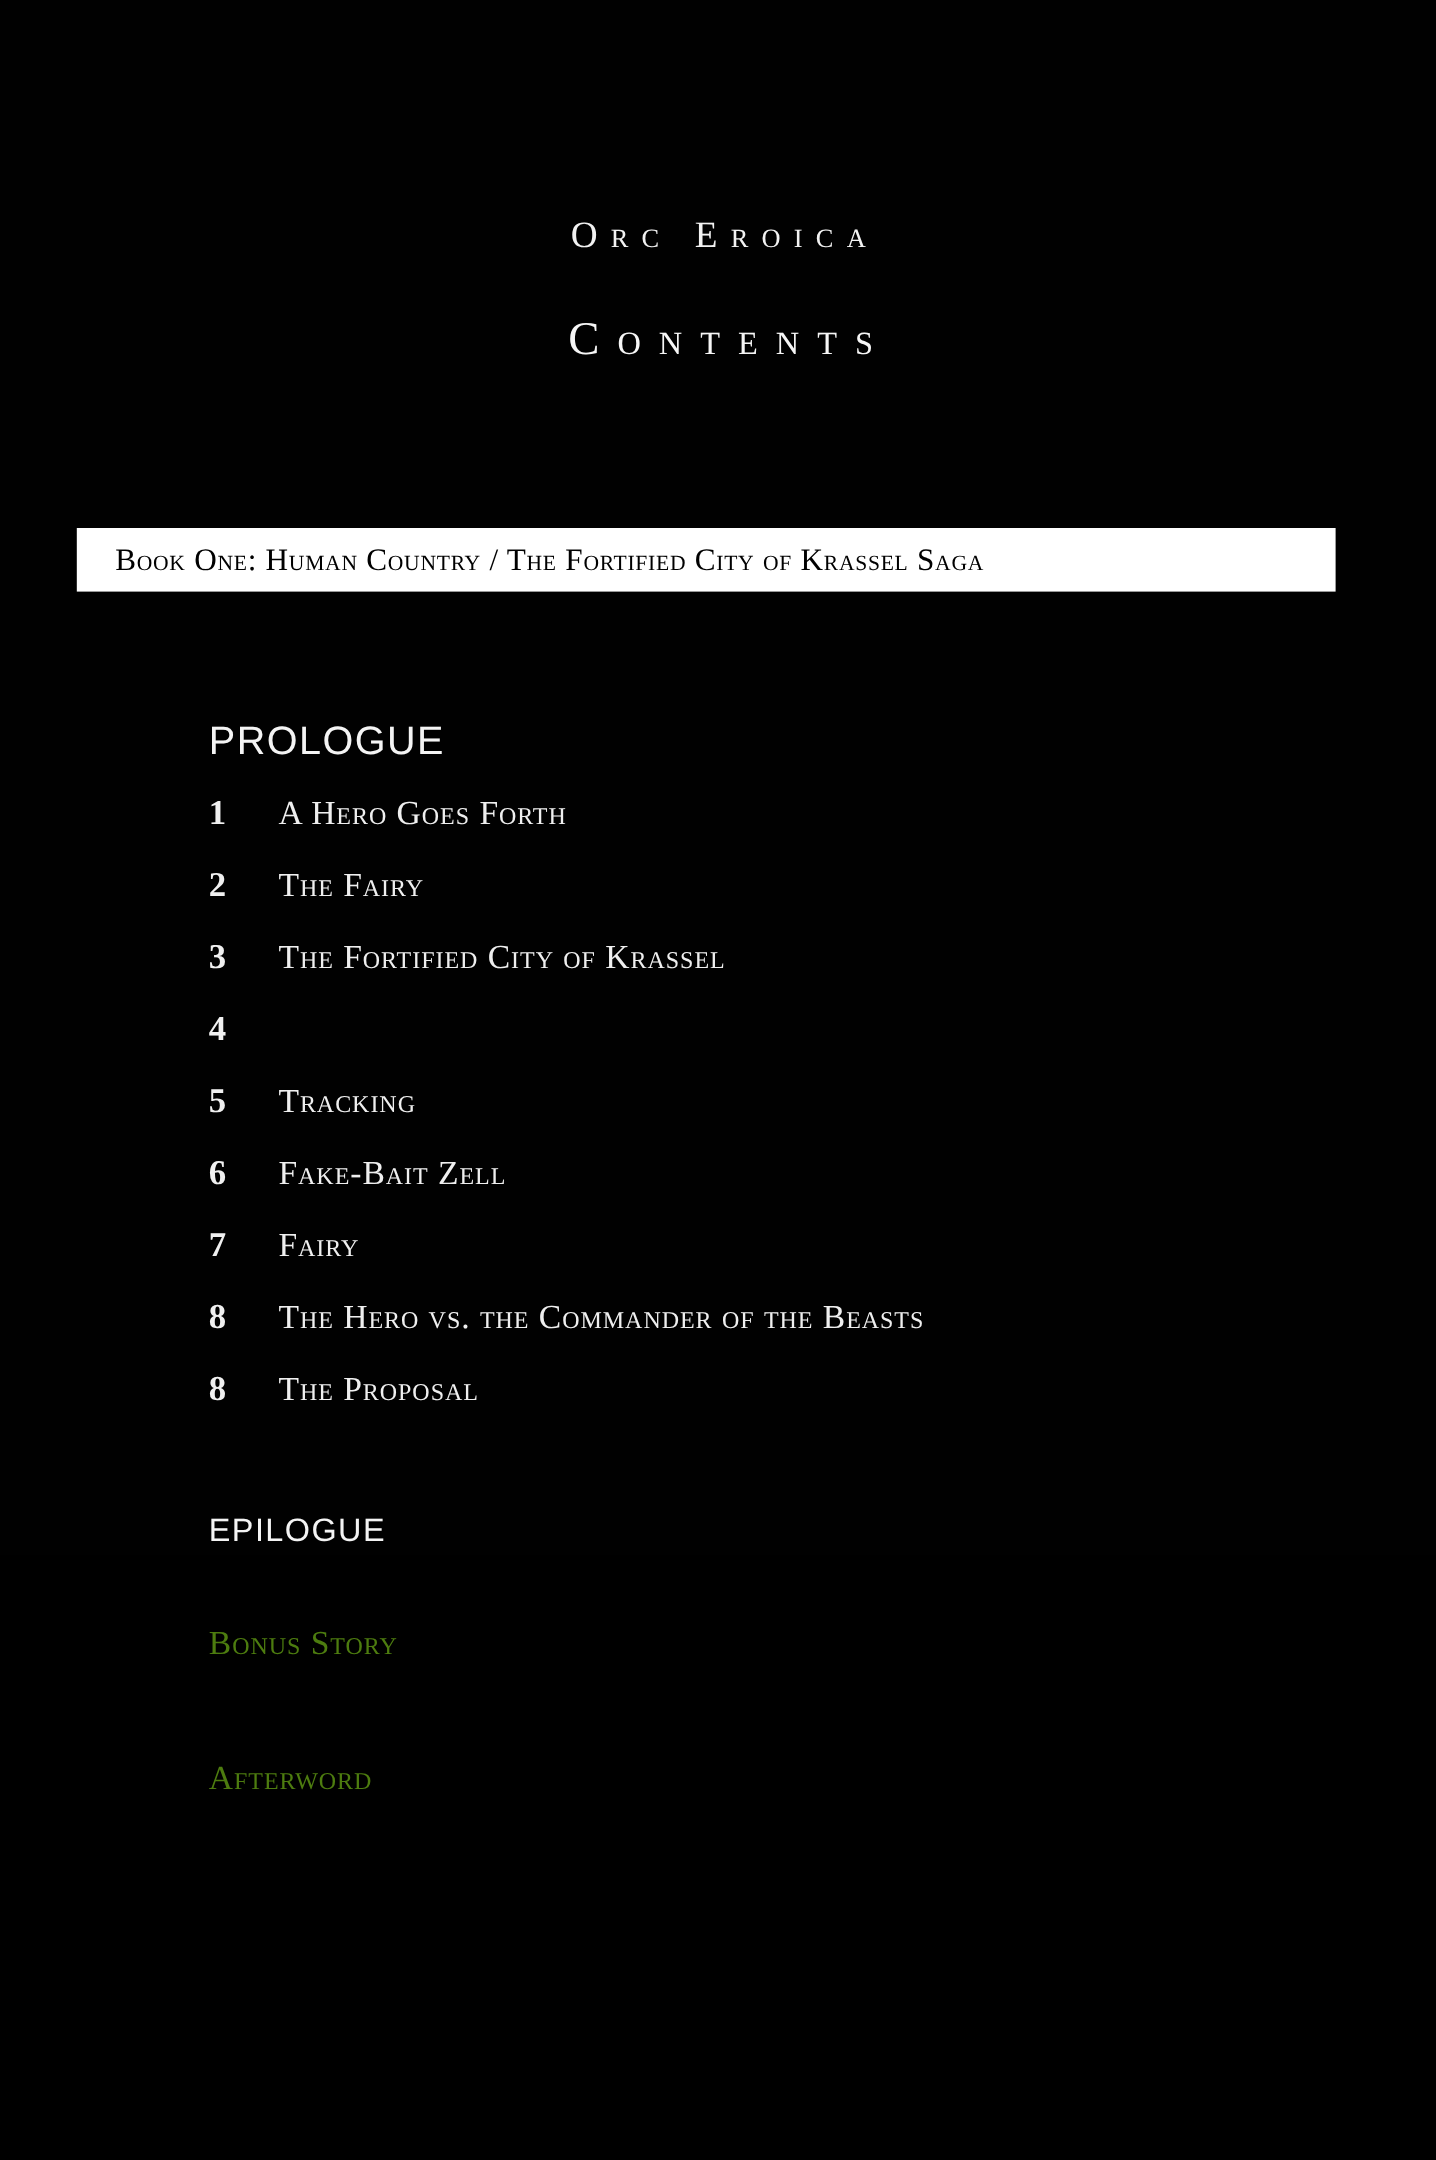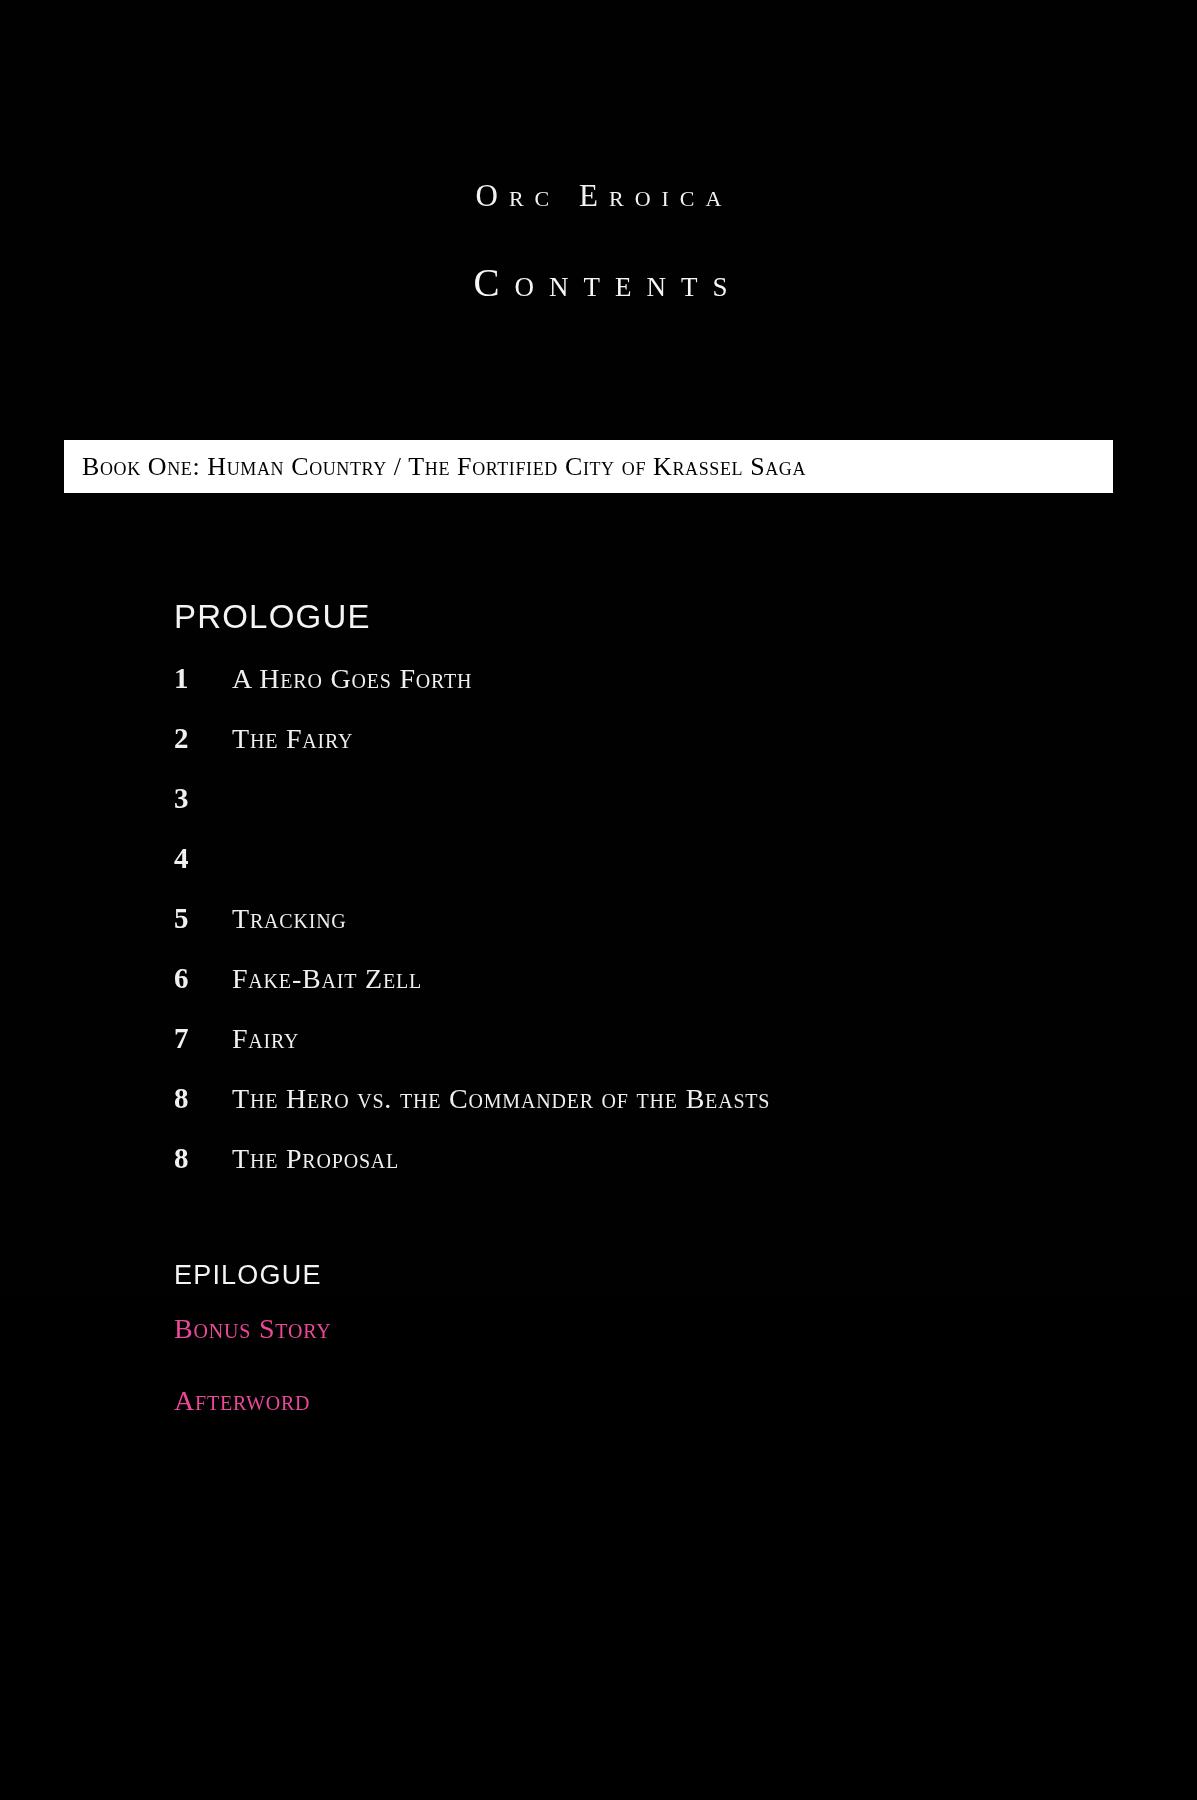--- a/index.html
+++ b/index.html
@@ -56,21 +56,21 @@
     height: 53px;
     background: #ffffff;
     display: flex;
     align-items: center;
   }
   .book-banner-text {
     color: #000000;
     font-size: 26px;
     letter-spacing: 0.6px;
     font-variant: small-caps;
-    padding-left: 18px;
+    padding-left: 32px;
     white-space: nowrap;
   }
 
   
   .toc {
     position: absolute;
     left: 174px;
     top: 598px;
     width: 930px;
   }
@@ -106,25 +106,26 @@
   .epilogue-head {
     margin-top: 58px;
     font-size: 27px;
     letter-spacing: 1.2px;
     color: #f4f4f4;
     font-family: "Liberation Sans", sans-serif;
     font-weight: 300;
   }
   .plain-entry {
     font-size: 28px;
-    color: #ec4899;
+    color: #4d7c0f;
     font-variant: small-caps;
     letter-spacing: 0.8px;
     line-height: 44px;
     white-space: nowrap;
+    margin-top: 41px;
   }
   .gap-sm { height: 16px; }
   .gap-md { height: 28px; }
 </style>
 </head>
 <body>
 
 <div class="page">
 
   <div class="series-title">Orc Eroica</div>
@@ -142,20 +143,21 @@
     <div class="entry">
       <span class="entry-num">1</span>
       <span class="entry-title">A Hero Goes Forth</span>
     </div>
     <div class="entry">
       <span class="entry-num">2</span>
       <span class="entry-title">The Fairy</span>
     </div>
     <div class="entry">
       <span class="entry-num">3</span>
+      <span class="entry-title">The Fortified City of Krassel</span>
     </div>
     <div class="entry">
       <span class="entry-num">4</span>
     </div>
     <div class="entry">
       <span class="entry-num">5</span>
       <span class="entry-title">Tracking</span>
     </div>
     <div class="entry">
       <span class="entry-num">6</span>

